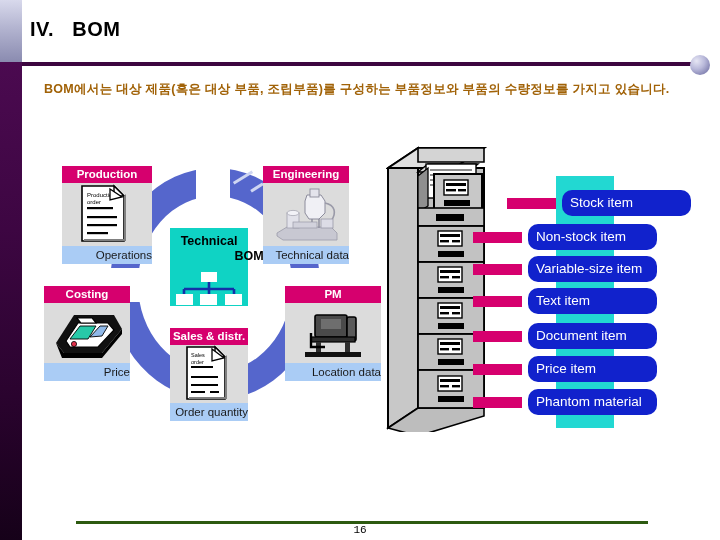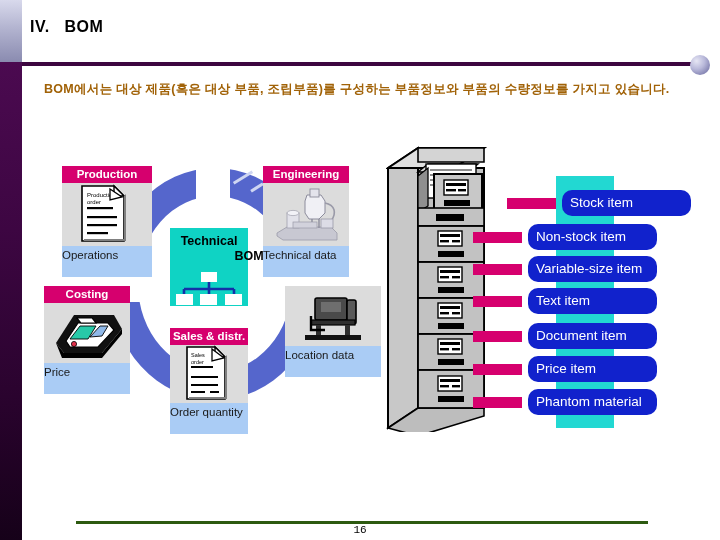--- a/index.html
+++ b/index.html
@@ -22,21 +22,21 @@
     background: linear-gradient(180deg, #d8d9ec 0%, #b3b4d0 45%, #8a8bb0 100%);
   }
   .leftbar-bottom {
     position: absolute; left: 0; top: 62px; width: 22px; height: 478px;
     background: linear-gradient(180deg, #4b0a50 0%, #3d0642 35%, #2a032e 70%, #160119 100%);
   }
 
   
   .slide-title {
     position: absolute; left: 30px; top: 18px;
-    font-size: 16px; font-weight: bold; color: #000000;
+    font-size: 20px; font-weight: bold; color: #000000;
     letter-spacing: 0.5px; white-space: pre;
   }
   .title-rule {
     position: absolute; left: 22px; top: 62px; width: 672px; height: 4px;
     background: #3d0640;
   }
   .title-ball {
     position: absolute; left: 690px; top: 55px; width: 20px; height: 20px;
     border-radius: 50%;
     background: radial-gradient(circle at 33% 30%, #e6e6f4 0%, #b9b9da 42%, #8e8eba 70%, #6f6fa0 100%);
@@ -74,22 +74,22 @@
     text-align: center; line-height: 17px; height: 17px;
     white-space: nowrap; overflow: hidden;
   }
   .module .mod-body {
     background: #dcdcdc;
     position: relative;
     overflow: hidden;
   }
   .module .mod-footer {
     background: #aaccf5; color: #1a1a1a;
-    font-size: 11.5px; text-align: left;
-    line-height: 18px; height: 31px;
+    font-size: 11.5px; text-align: right;
+    line-height: 18px; height: 18px;
     white-space: nowrap; overflow: hidden;
   }
 
   
   .icon-svg { position: absolute; left: 0; top: 0; }
 
   
   .bom-box {
     position: absolute; left: 170px; top: 228px;
     width: 78px; height: 78px;
@@ -212,20 +212,21 @@
         <polygon points="46,34 56,23 64,23 58,33" fill="#8fb8e8" stroke="#000000" stroke-width="0.9"></polygon>
         <polygon points="33,15 48,15 52,20 37,20" fill="#ffffff" stroke="#000000" stroke-width="1.2"></polygon>
         <circle cx="30" cy="41" r="2.6" fill="#e0304a" stroke="#000000" stroke-width="0.8"></circle>
         <polygon points="12,40 20,50 58,50 78,26 78,31 58,55 18,55" fill="#000000"></polygon>
       </svg>
     </div>
     <div class="mod-footer">Price</div>
   </div>
 
   <div class="module" style="left:285px; top:286px; width:96px;">
+    <div class="mod-header">PM</div>
     <div class="mod-body" style="height:60px;">
       <svg class="icon-svg" width="96" height="60" viewBox="0 0 96 60">
         <rect x="30" y="12" width="32" height="22" rx="2" fill="#4a4a4a" stroke="#000000" stroke-width="1.6"></rect>
         <rect x="62" y="14" width="9" height="24" rx="2" fill="#5a5a5a" stroke="#000000" stroke-width="1.6"></rect>
         <rect x="26" y="34" width="44" height="5" fill="#2e2e2e" stroke="#000000" stroke-width="1.2"></rect>
         <rect x="31" y="39" width="5" height="11" fill="#2e2e2e"></rect>
         <rect x="60" y="39" width="5" height="11" fill="#2e2e2e"></rect>
         <rect x="20" y="49" width="56" height="5" fill="#111111"></rect>
         <rect x="36" y="16" width="20" height="10" fill="#6e6e6e"></rect>
         <path d="M26,30 L26,44 L40,44" stroke="#000000" stroke-width="2.4" fill="none"></path>

